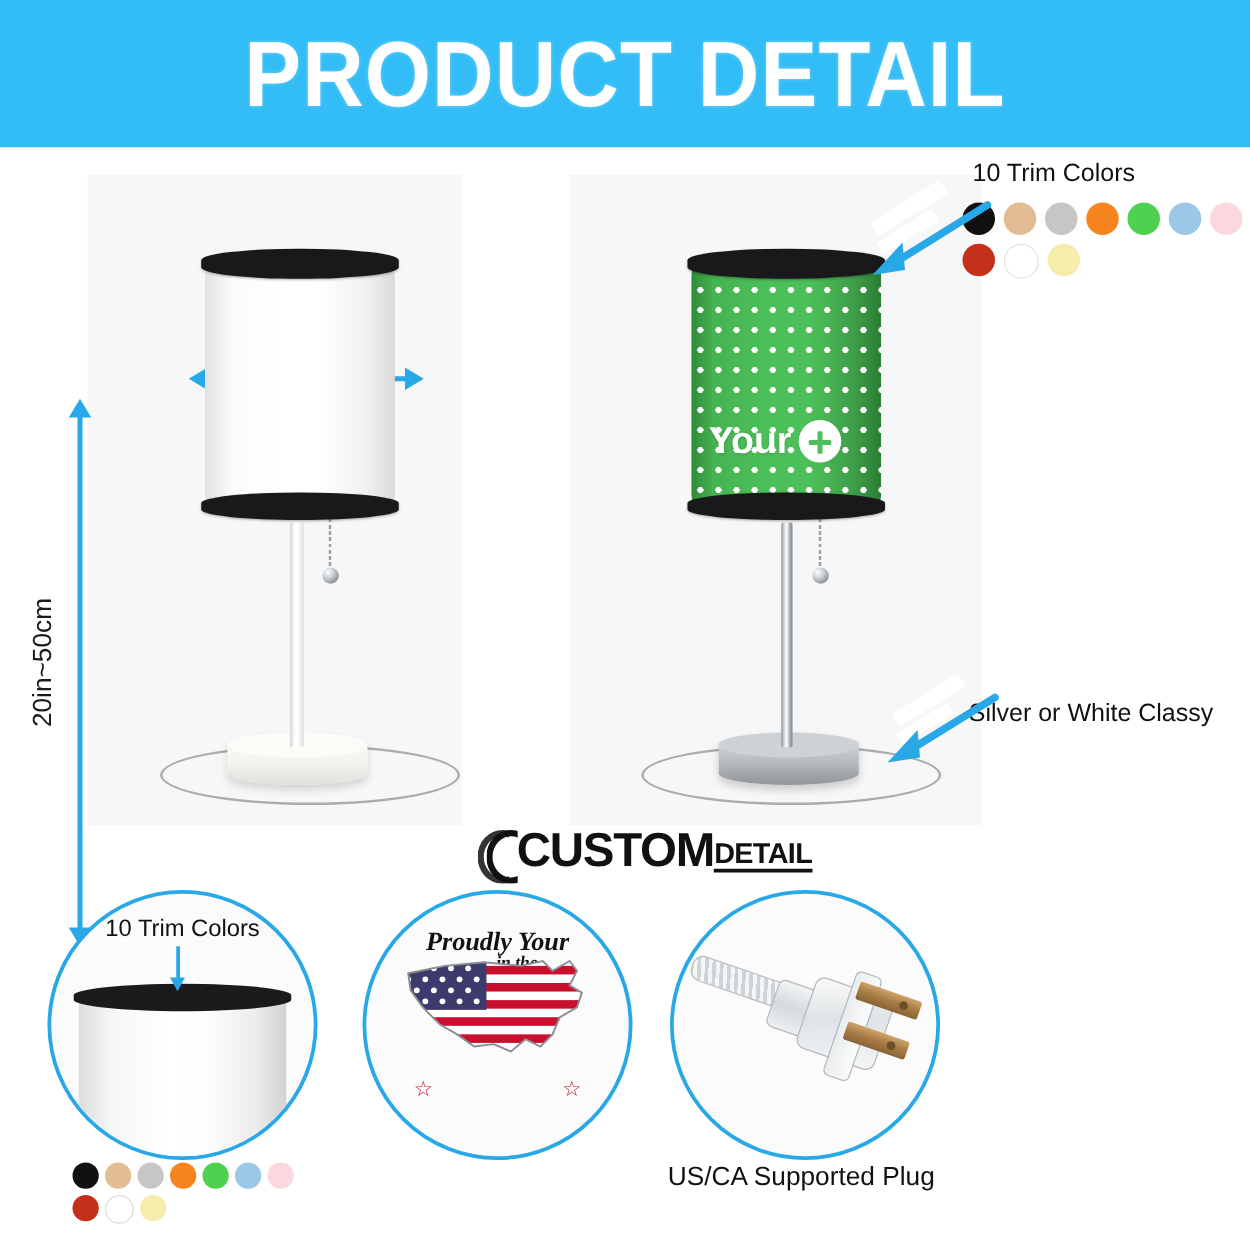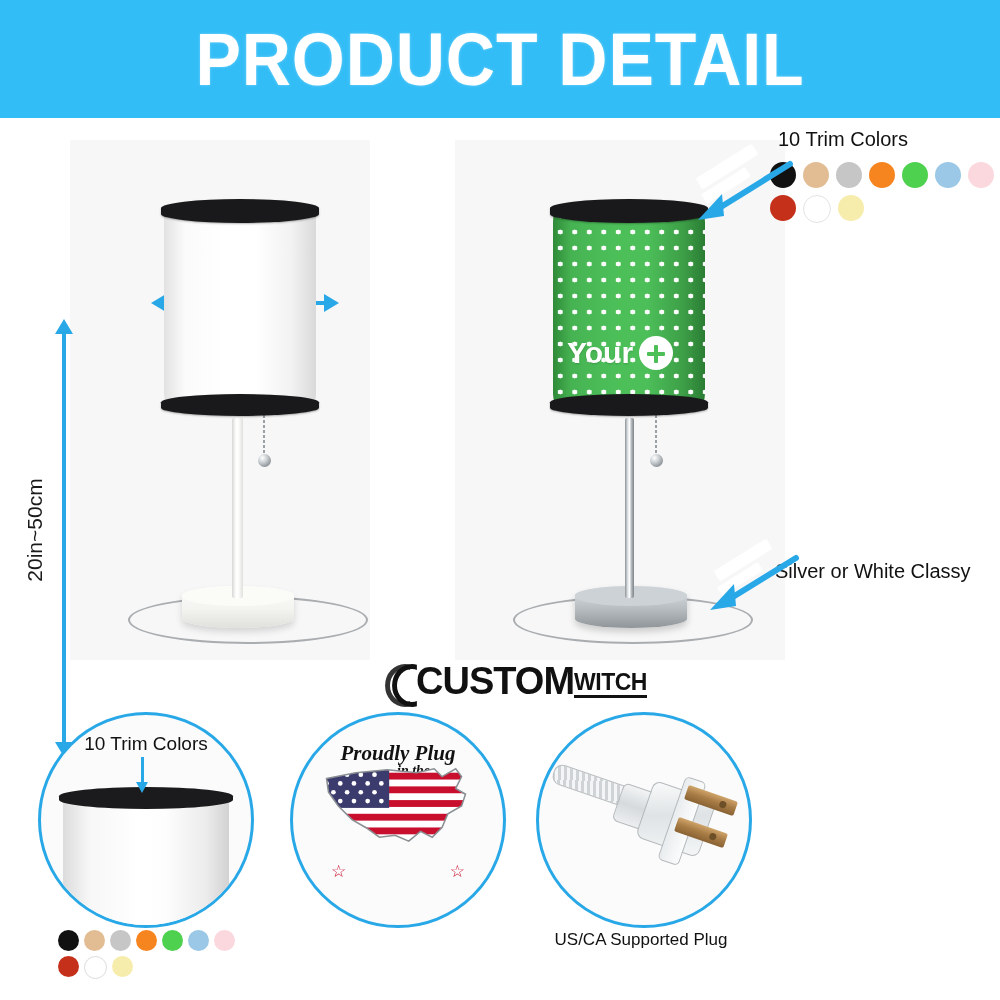--- a/index.html
+++ b/index.html
@@ -157,21 +157,21 @@
   }
 
   
   .features{position:absolute;left:0;top:712px;width:1000px;height:288px;}
   .feat{position:absolute;}
   .circle{
     position:absolute;border-radius:50%;border:3px solid #29a8e8;
     background:#fbfbfb;overflow:hidden;
   }
   .feat-label{
-    position:absolute;font-size:17px;color:#111;text-align:center;white-space:nowrap;
+    position:absolute;font-size:21px;color:#111;text-align:center;white-space:nowrap;
   }
 
   
   .c1-shade{
     position:absolute;left:22px;top:80px;width:166px;height:130px;
     background:linear-gradient(90deg,#dcdcdc 0%,#f7f7f7 16%,#ffffff 45%,#fdfdfd 62%,#ececec 86%,#d2d2d2 100%);
     border-radius:6px/10px;
   }
   .c1-trim{
     position:absolute;left:18px;top:72px;width:174px;height:22px;
@@ -358,21 +358,21 @@
       <line x1="96" y1="8" x2="28" y2="50" stroke="#29a8e8" stroke-width="6" stroke-linecap="round"></line>
       <polygon points="10,60 34,34 36,56" fill="#29a8e8"></polygon>
     </svg>
 
   </div>
 
   <div class="logo">
     <span class="logo-inner">
       <span class="logo-c"></span>
       <span class="logo-custom">CUSTOM</span>
-      <span class="logo-witch">WITCH</span>
+      <span class="logo-witch">DETAIL</span>
     </span>
   </div>
 
   <div class="features">
 
     <div class="feat" style="left:38px;top:0;width:216px;height:288px;">
       <div class="circle" style="left:0;top:0;width:210px;height:210px;">
         <div class="c1-shade"></div>
         <div class="c1-trim"></div>
         <div class="c1-title">10 Trim Colors</div>
@@ -388,21 +388,21 @@
         <span class="swatch" style="width:21px;height:21px;background:#fbd8de;"></span>
         <span class="swatch" style="width:21px;height:21px;background:#c4301a;"></span>
         <span class="swatch" style="width:21px;height:21px;background:#ffffff;border:1px solid #dcdcdc;"></span>
         <span class="swatch" style="width:21px;height:21px;background:#f6ecab;"></span>
       </div>
     </div>
 
     <div class="feat" style="left:290px;top:0;width:216px;height:288px;">
       <div class="circle" style="left:0;top:0;width:210px;height:210px;">
         <div class="usa-wrap">
-          <div class="usa-proudly">Proudly Plug</div>
+          <div class="usa-proudly">Proudly Your</div>
           <div class="usa-inthe">in the</div>
 
           <svg class="usa-map" viewBox="0 0 160 92">
             <defs>
               <clipPath id="usmap">
                 <path d="M8,20 L38,14 L70,11 L100,14 L118,10 L126,18 L140,10 L146,18 L140,30
                          L150,36 L146,48 L132,56 L126,70 L116,80 L104,74 L92,84 L78,78 L62,80
                          L48,70 L34,62 L20,48 L10,34 Z"></path>
               </clipPath>
             </defs>

